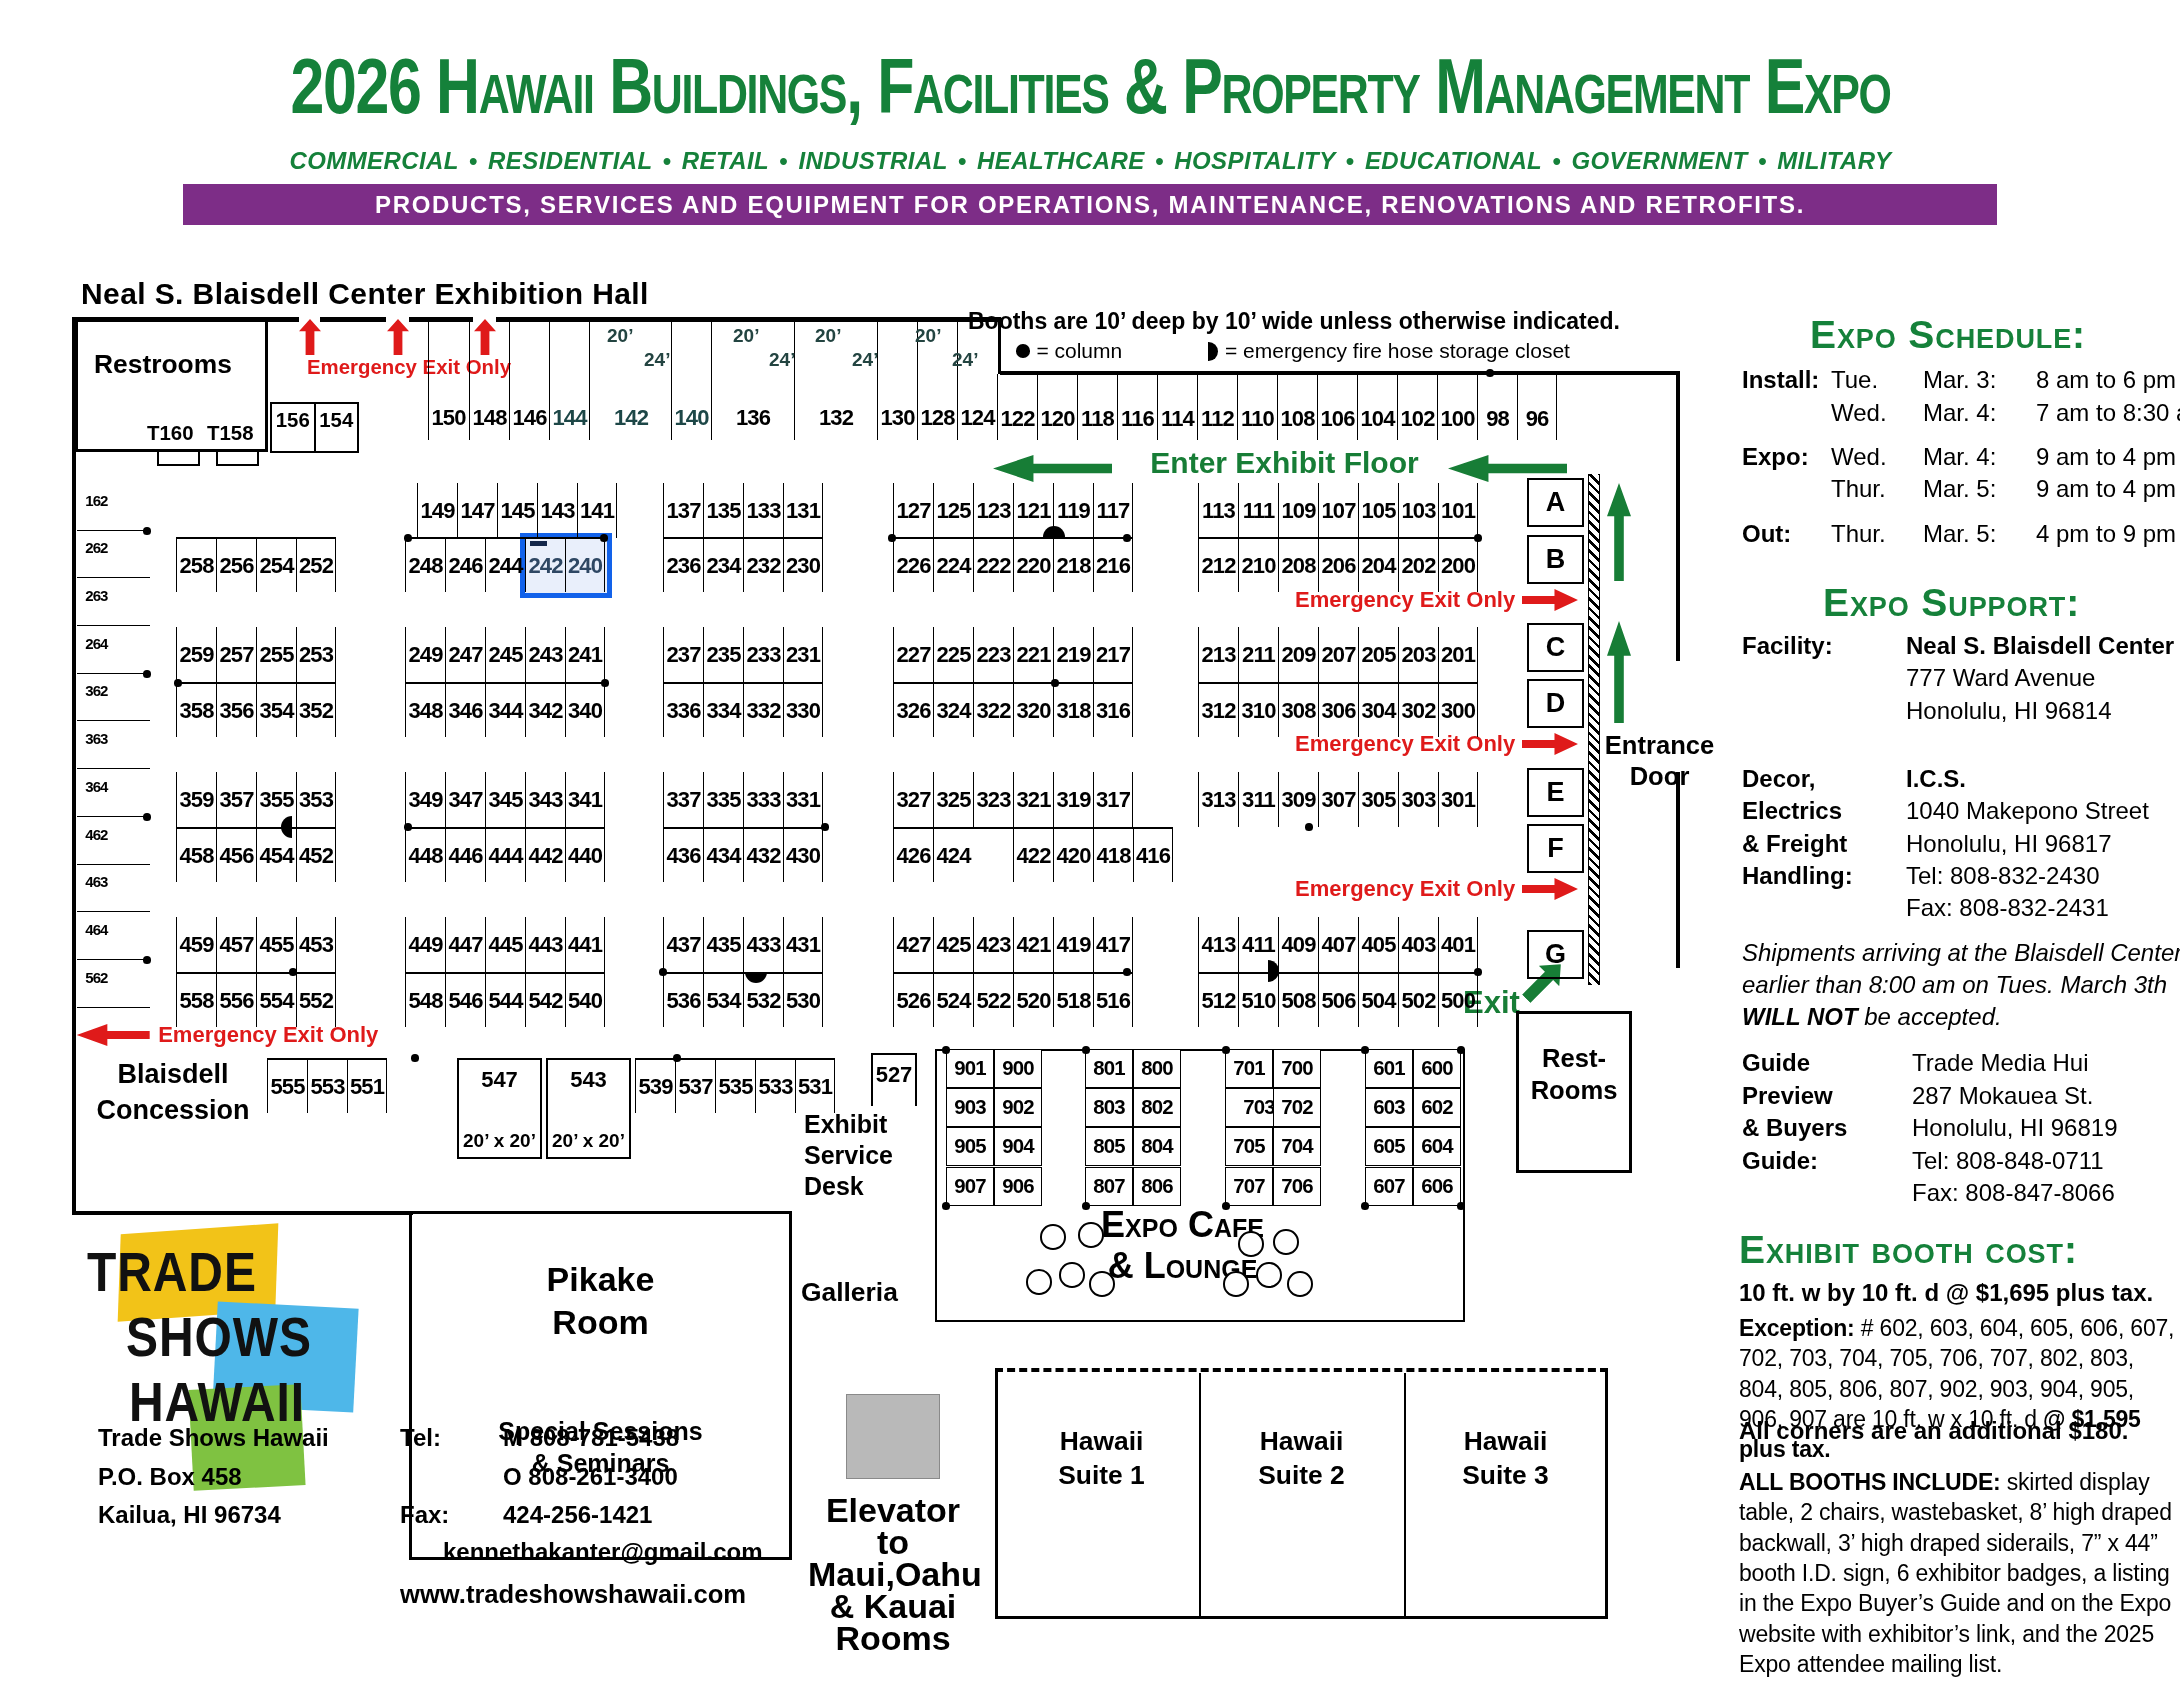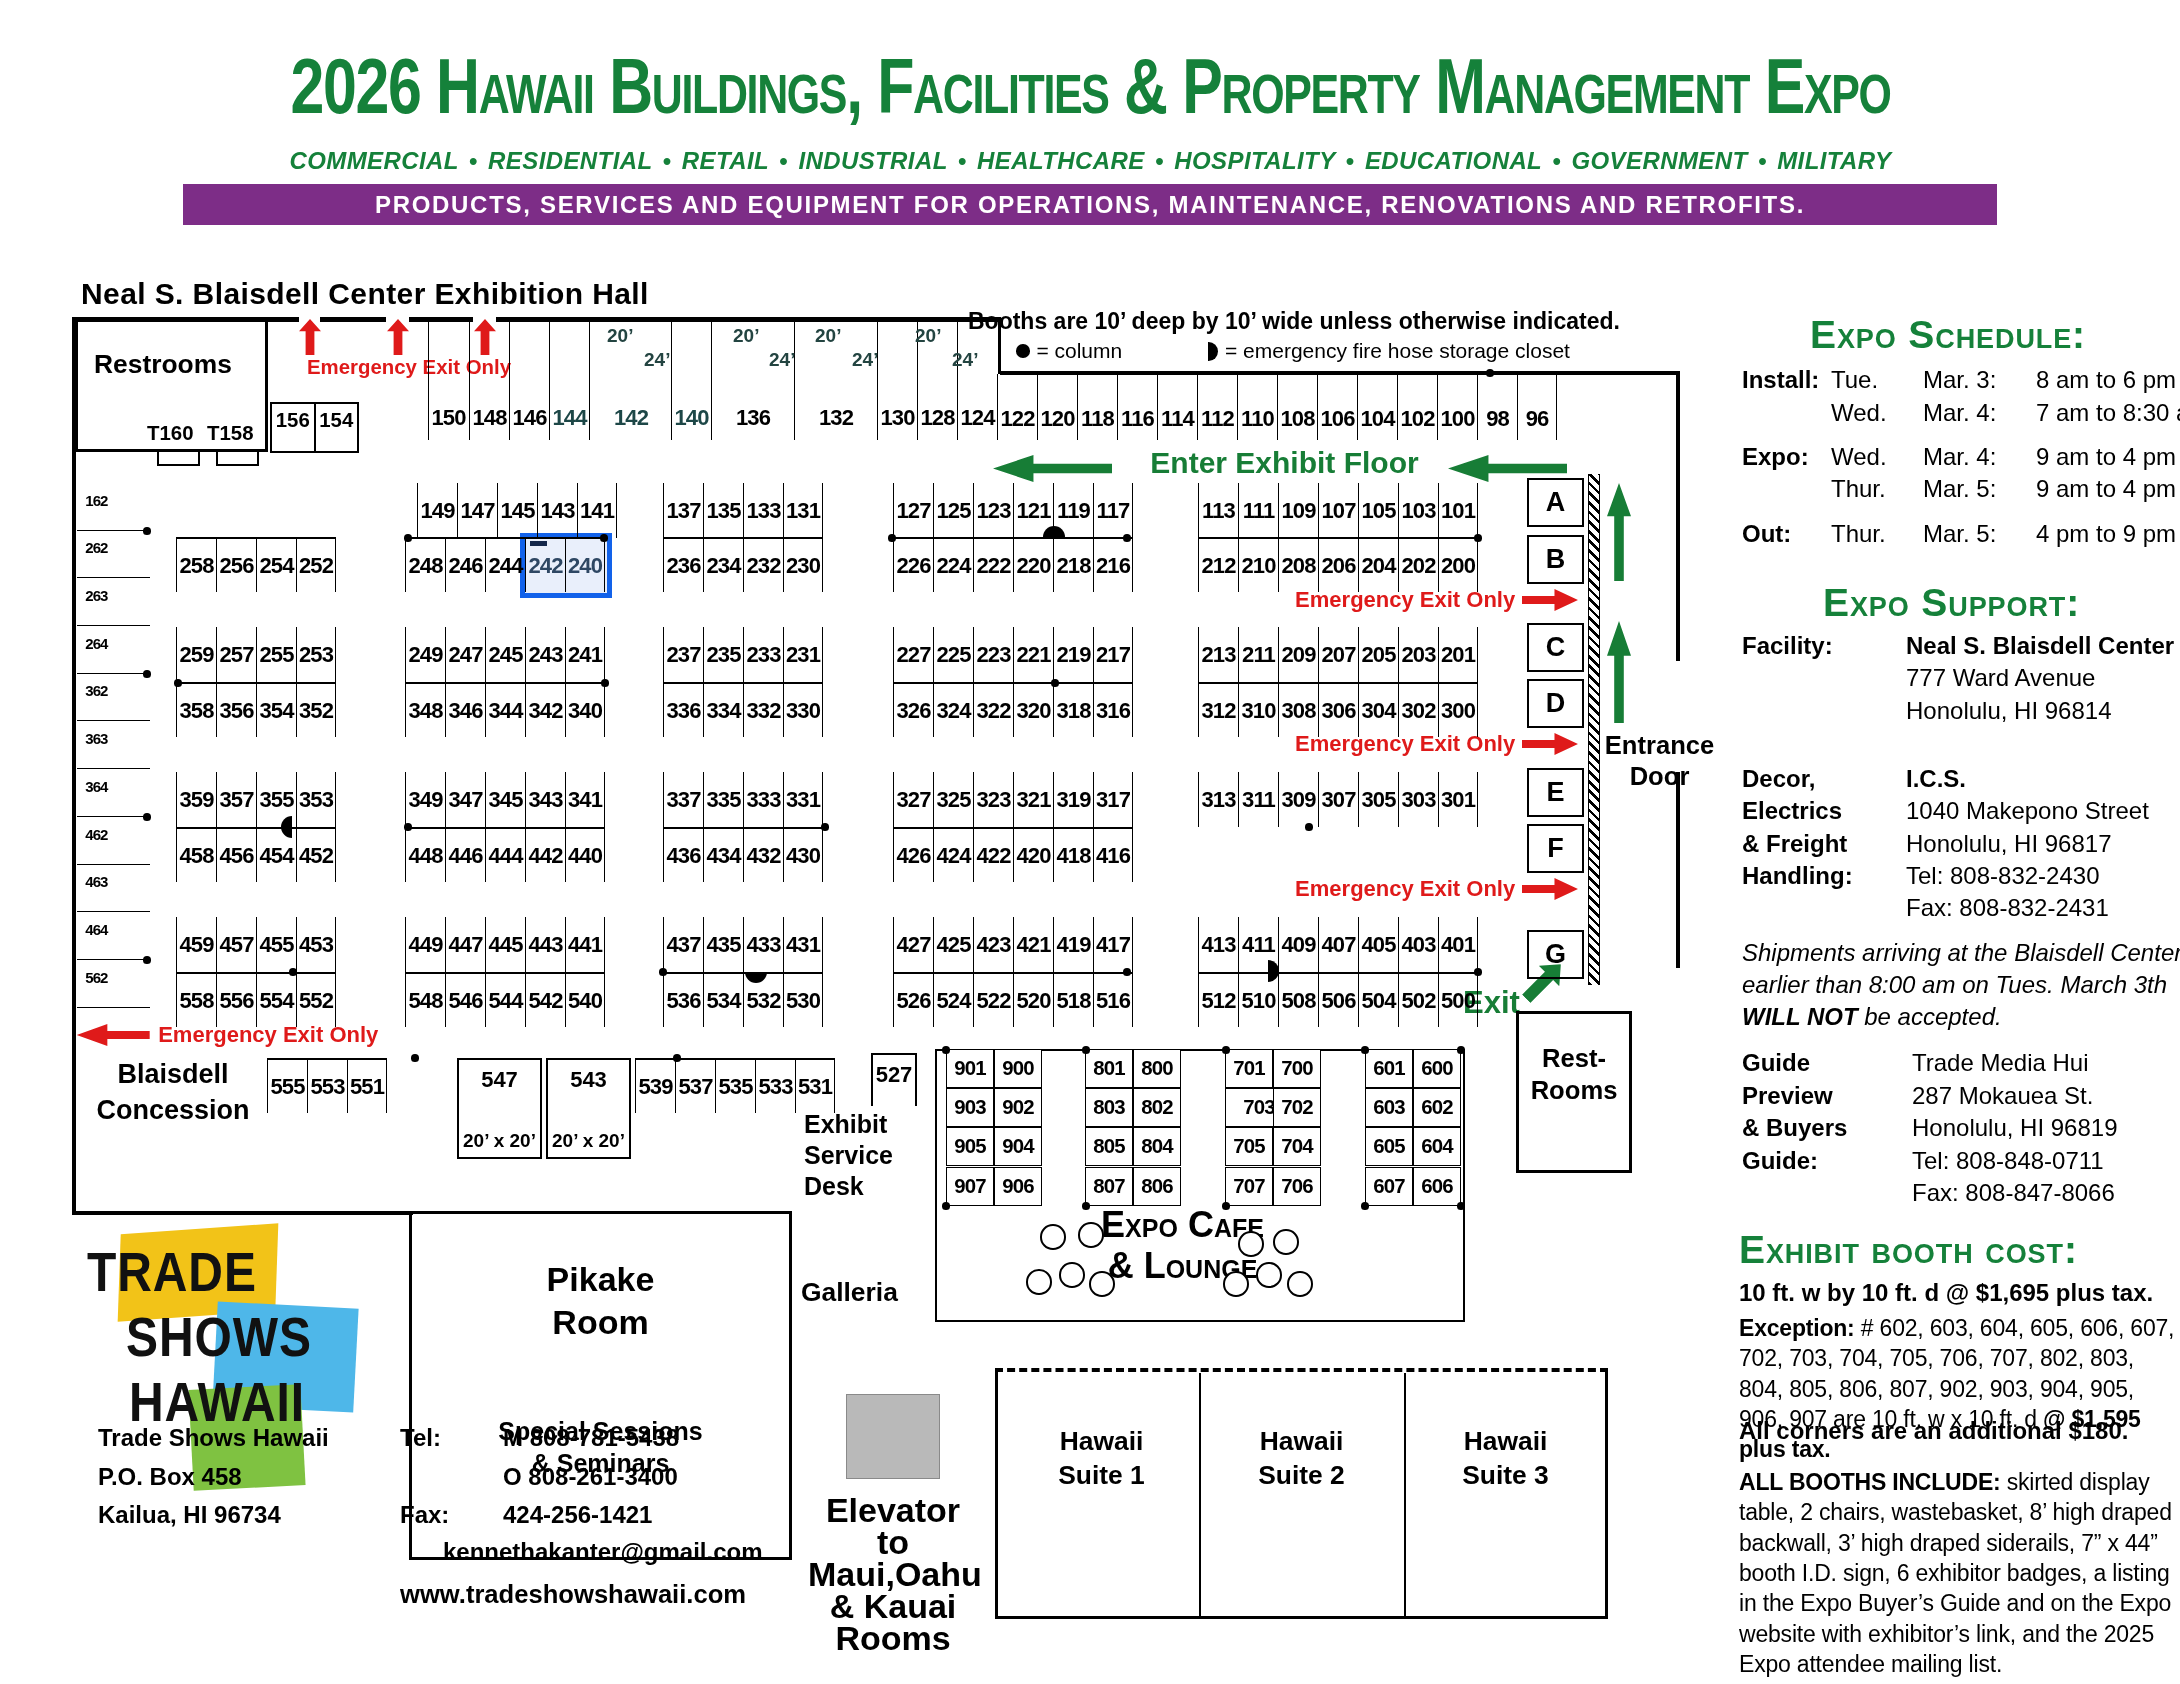--- a/index.html
+++ b/index.html
@@ -411,21 +411,21 @@
       <div class="bcell" style="flex: 0 0 40px;">327</div>
       <div class="bcell" style="flex: 0 0 40px;">325</div>
       <div class="bcell" style="flex: 0 0 40px;">323</div>
       <div class="bcell" style="flex: 0 0 40px;">321</div>
       <div class="bcell" style="flex: 0 0 40px;">319</div>
       <div class="bcell last" style="flex: 0 0 40px;">317</div>
     </div>
     <div class="orow bline" style="left: 818px; top: 519px; height: 55px;">
       <div class="bcell" style="flex: 0 0 40px;">426</div>
       <div class="bcell" style="flex: 0 0 40px;">424</div>
-      <div class="bcell" style="flex: 0 0 40px;">422</div>
+      <div class="bcell" style="flex: 0 0 40px; margin-left: 40px;">422</div>
       <div class="bcell" style="flex: 0 0 40px;">420</div>
       <div class="bcell" style="flex: 0 0 40px;">418</div>
       <div class="bcell last" style="flex: 0 0 40px;">416</div>
     </div>
     <div class="orow" style="left: 1123px; top: 464px; height: 55px;">
       <div class="bcell" style="flex: 0 0 40px;">313</div>
       <div class="bcell" style="flex: 0 0 40px;">311</div>
       <div class="bcell" style="flex: 0 0 40px;">309</div>
       <div class="bcell" style="flex: 0 0 40px;">307</div>
       <div class="bcell" style="flex: 0 0 40px;">305</div>

